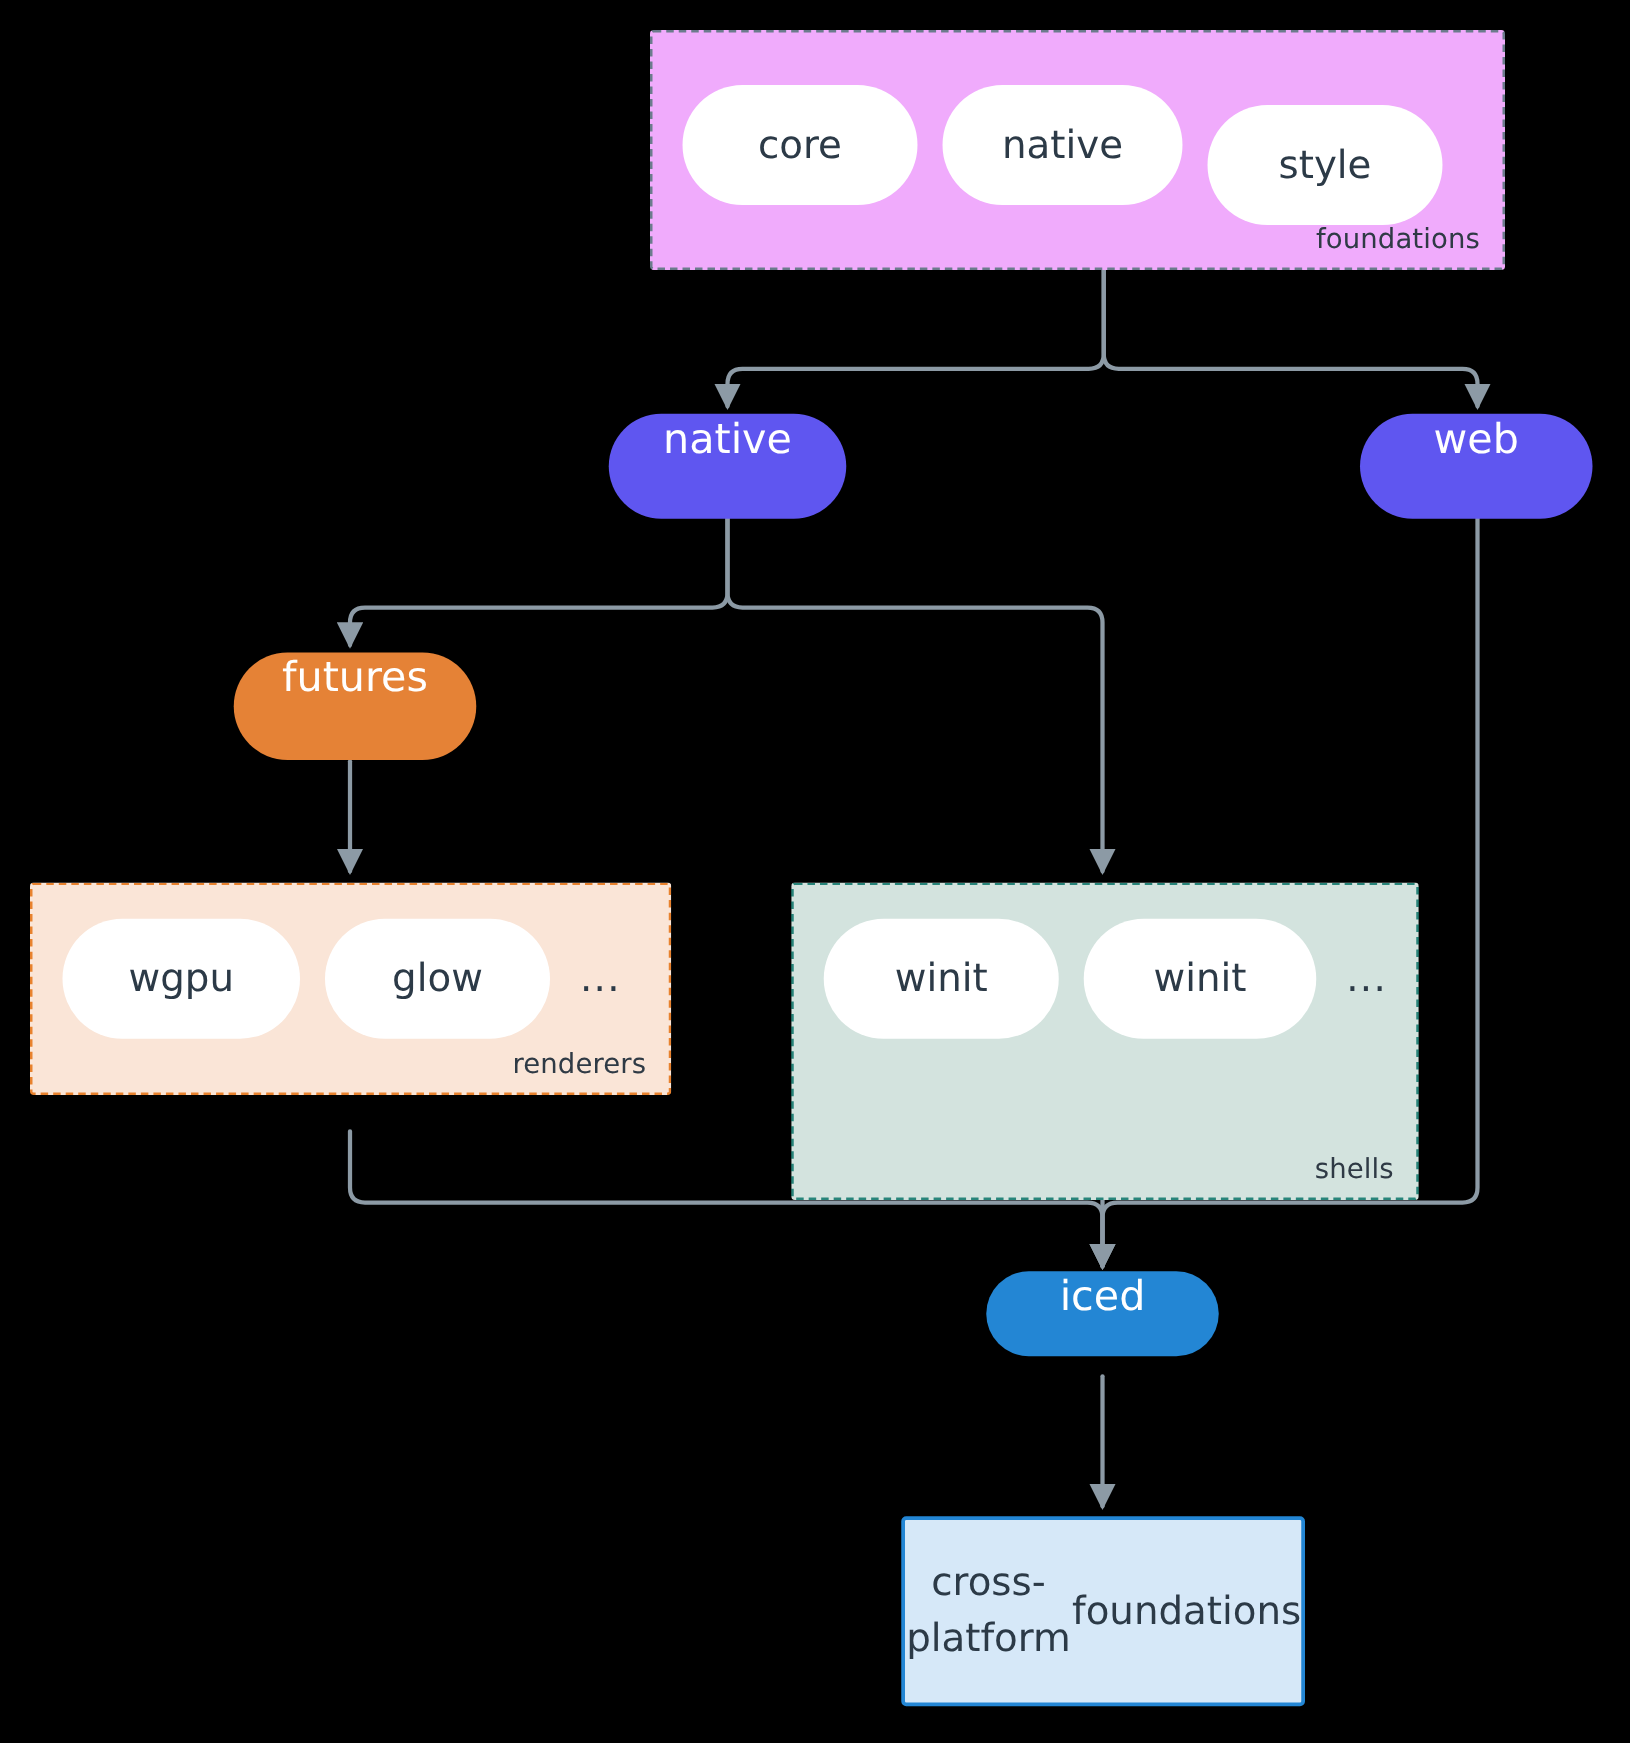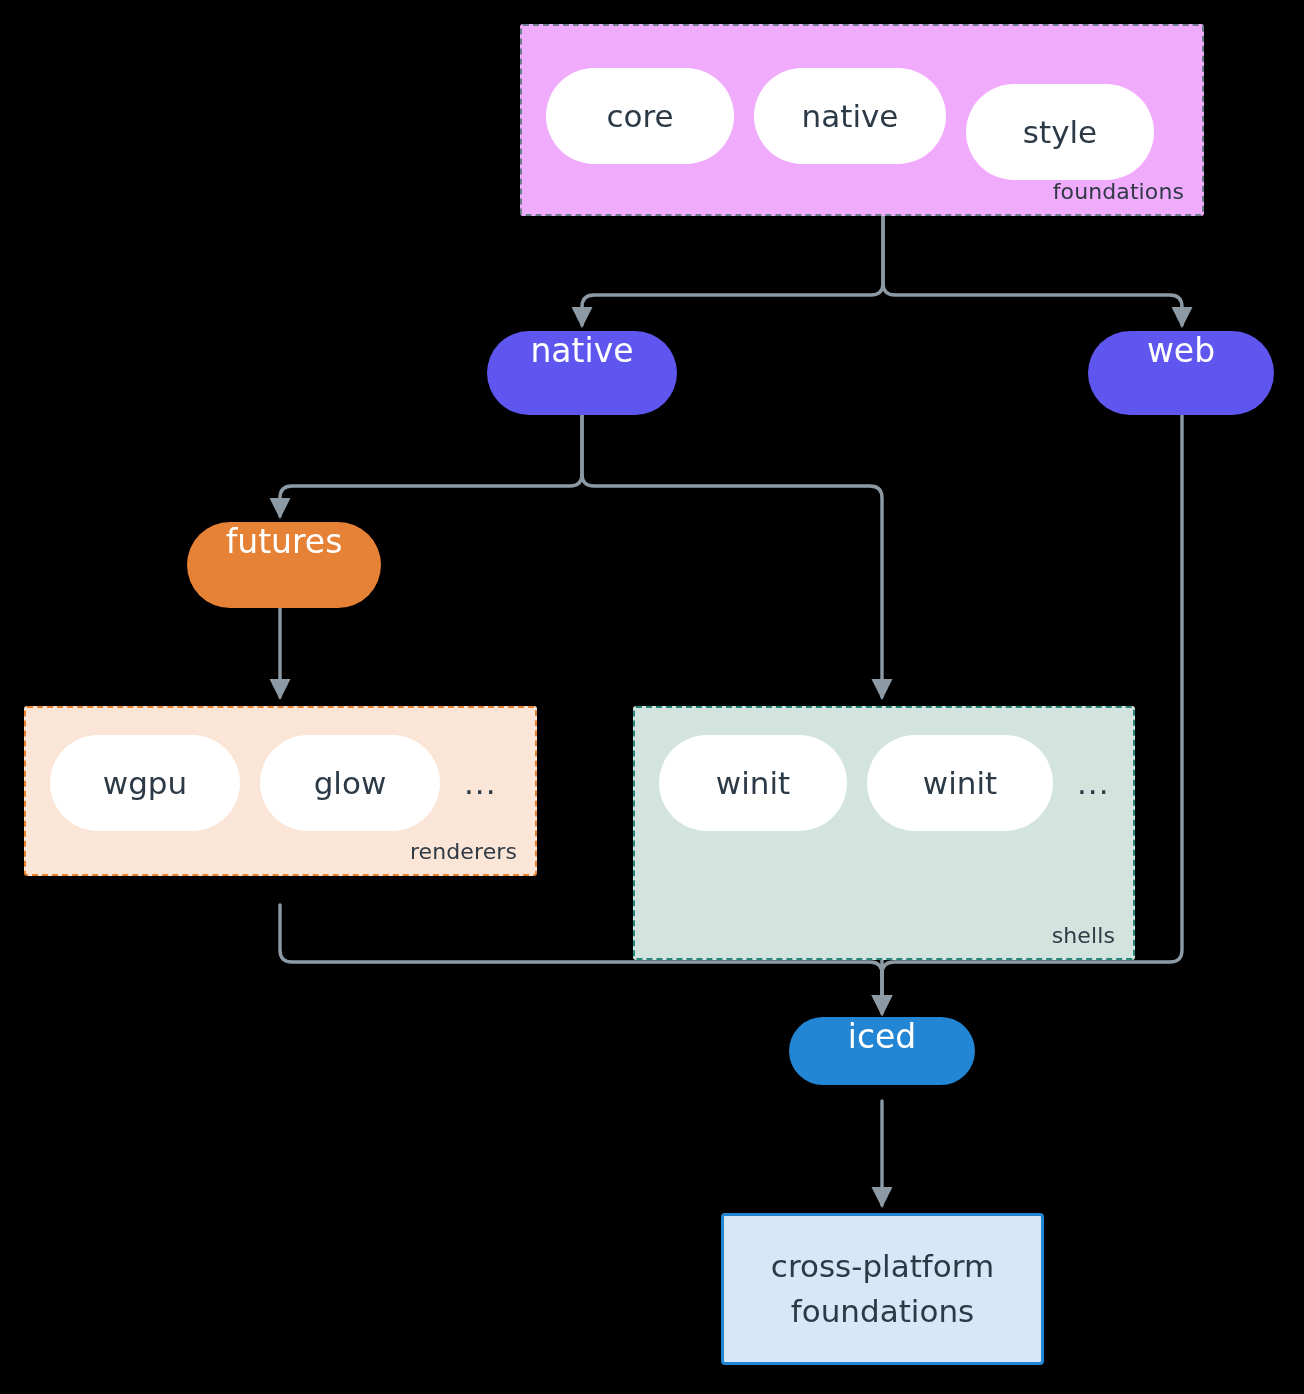--- a/index.html
+++ b/index.html
@@ -76,21 +76,21 @@
     color: #ffffff;
     font-size: 33px;
     white-space: nowrap;
   }
   
   .rect-node {
     position: absolute;
     box-sizing: border-box;
     border-radius: 4px;
     display: flex;
-    flex-direction: column;
+    flex-direction: row;
     align-items: center;
     justify-content: center;
     font-size: 31px;
     color: #2c3a47;
     line-height: 1.45;
     text-align: center;
   }
 </style>
 </head>
 <body>

